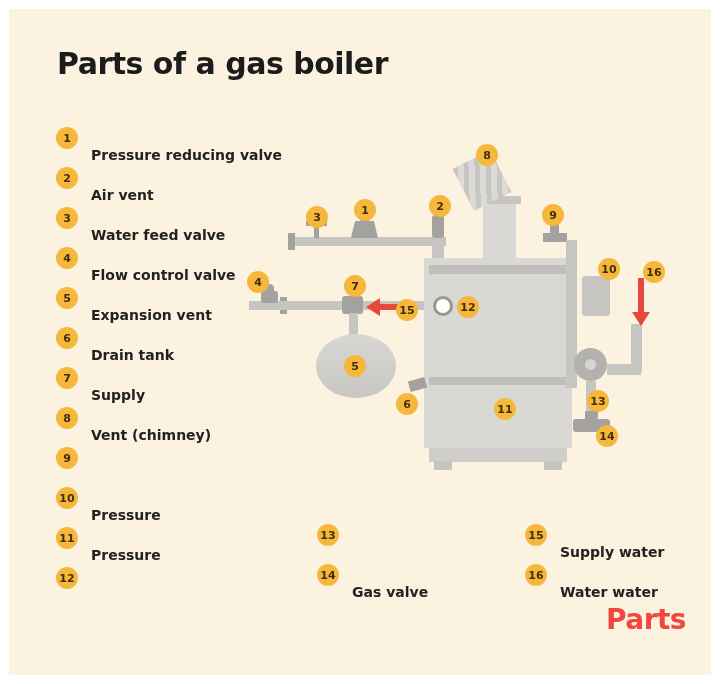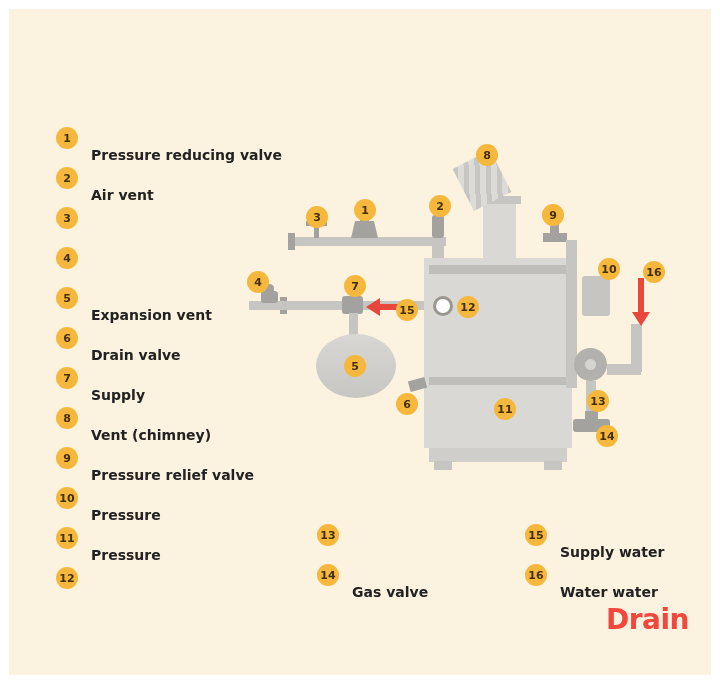--- a/index.html
+++ b/index.html
@@ -39,55 +39,57 @@
   .tri-left  { border-top:9px solid transparent; border-bottom:9px solid transparent; border-right:14px solid #e8473b; }
   .tri-down  { border-left:9px solid transparent; border-right:9px solid transparent; border-top:14px solid #e8473b; }
 
   .brand { position:absolute; left:606px; top:603px; font-size:28px; font-weight:800; color:#f2473c; letter-spacing:-0.5px; }
 </style>
 </head>
 <body>
 
 <div class="page">
 
+  <h1 class="title">Parts of a gas boiler</h1>
 
   <div class="legend-col" style="left:56px; top:127px;">
     <div class="legend-row">
       <span class="badge">1</span>
       <span class="label">Pressure reducing valve</span>
     </div>
     <div class="legend-row">
       <span class="badge">2</span>
       <span class="label">Air vent</span>
     </div>
     <div class="legend-row">
       <span class="badge">3</span>
+      <span class="label">Water feed valve</span>
     </div>
     <div class="legend-row">
       <span class="badge">4</span>
+      <span class="label">Flow control valve</span>
     </div>
     <div class="legend-row">
       <span class="badge">5</span>
       <span class="label">Expansion vent</span>
     </div>
     <div class="legend-row">
       <span class="badge">6</span>
-      <span class="label">Drain valve</span>
+      <span class="label">Drain tank</span>
     </div>
     <div class="legend-row">
       <span class="badge">7</span>
       <span class="label">Supply</span>
     </div>
     <div class="legend-row">
       <span class="badge">8</span>
       <span class="label">Vent (chimney)</span>
     </div>
     <div class="legend-row">
       <span class="badge">9</span>
-      <span class="label">Pressure relief valve</span>
     </div>
     <div class="legend-row">
       <span class="badge">10</span>
       <span class="label">Pressure</span>
     </div>
     <div class="legend-row">
       <span class="badge">11</span>
       <span class="label">Pressure</span>
     </div>
     <div class="legend-row">
@@ -180,15 +182,15 @@
     <div class="badge-d" style="left:542px; top:204px;">9</div>
     <div class="badge-d" style="left:598px; top:258px;">10</div>
     <div class="badge-d" style="left:494px; top:398px;">11</div>
     <div class="badge-d" style="left:457px; top:296px;">12</div>
     <div class="badge-d" style="left:587px; top:390px;">13</div>
     <div class="badge-d" style="left:596px; top:425px;">14</div>
     <div class="badge-d" style="left:396px; top:299px;">15</div>
     <div class="badge-d" style="left:643px; top:261px;">16</div>
   </div>
 
-  <div class="brand">Drain</div>
+  <div class="brand">Parts</div>
 
 </div>
 
 </body></html>

